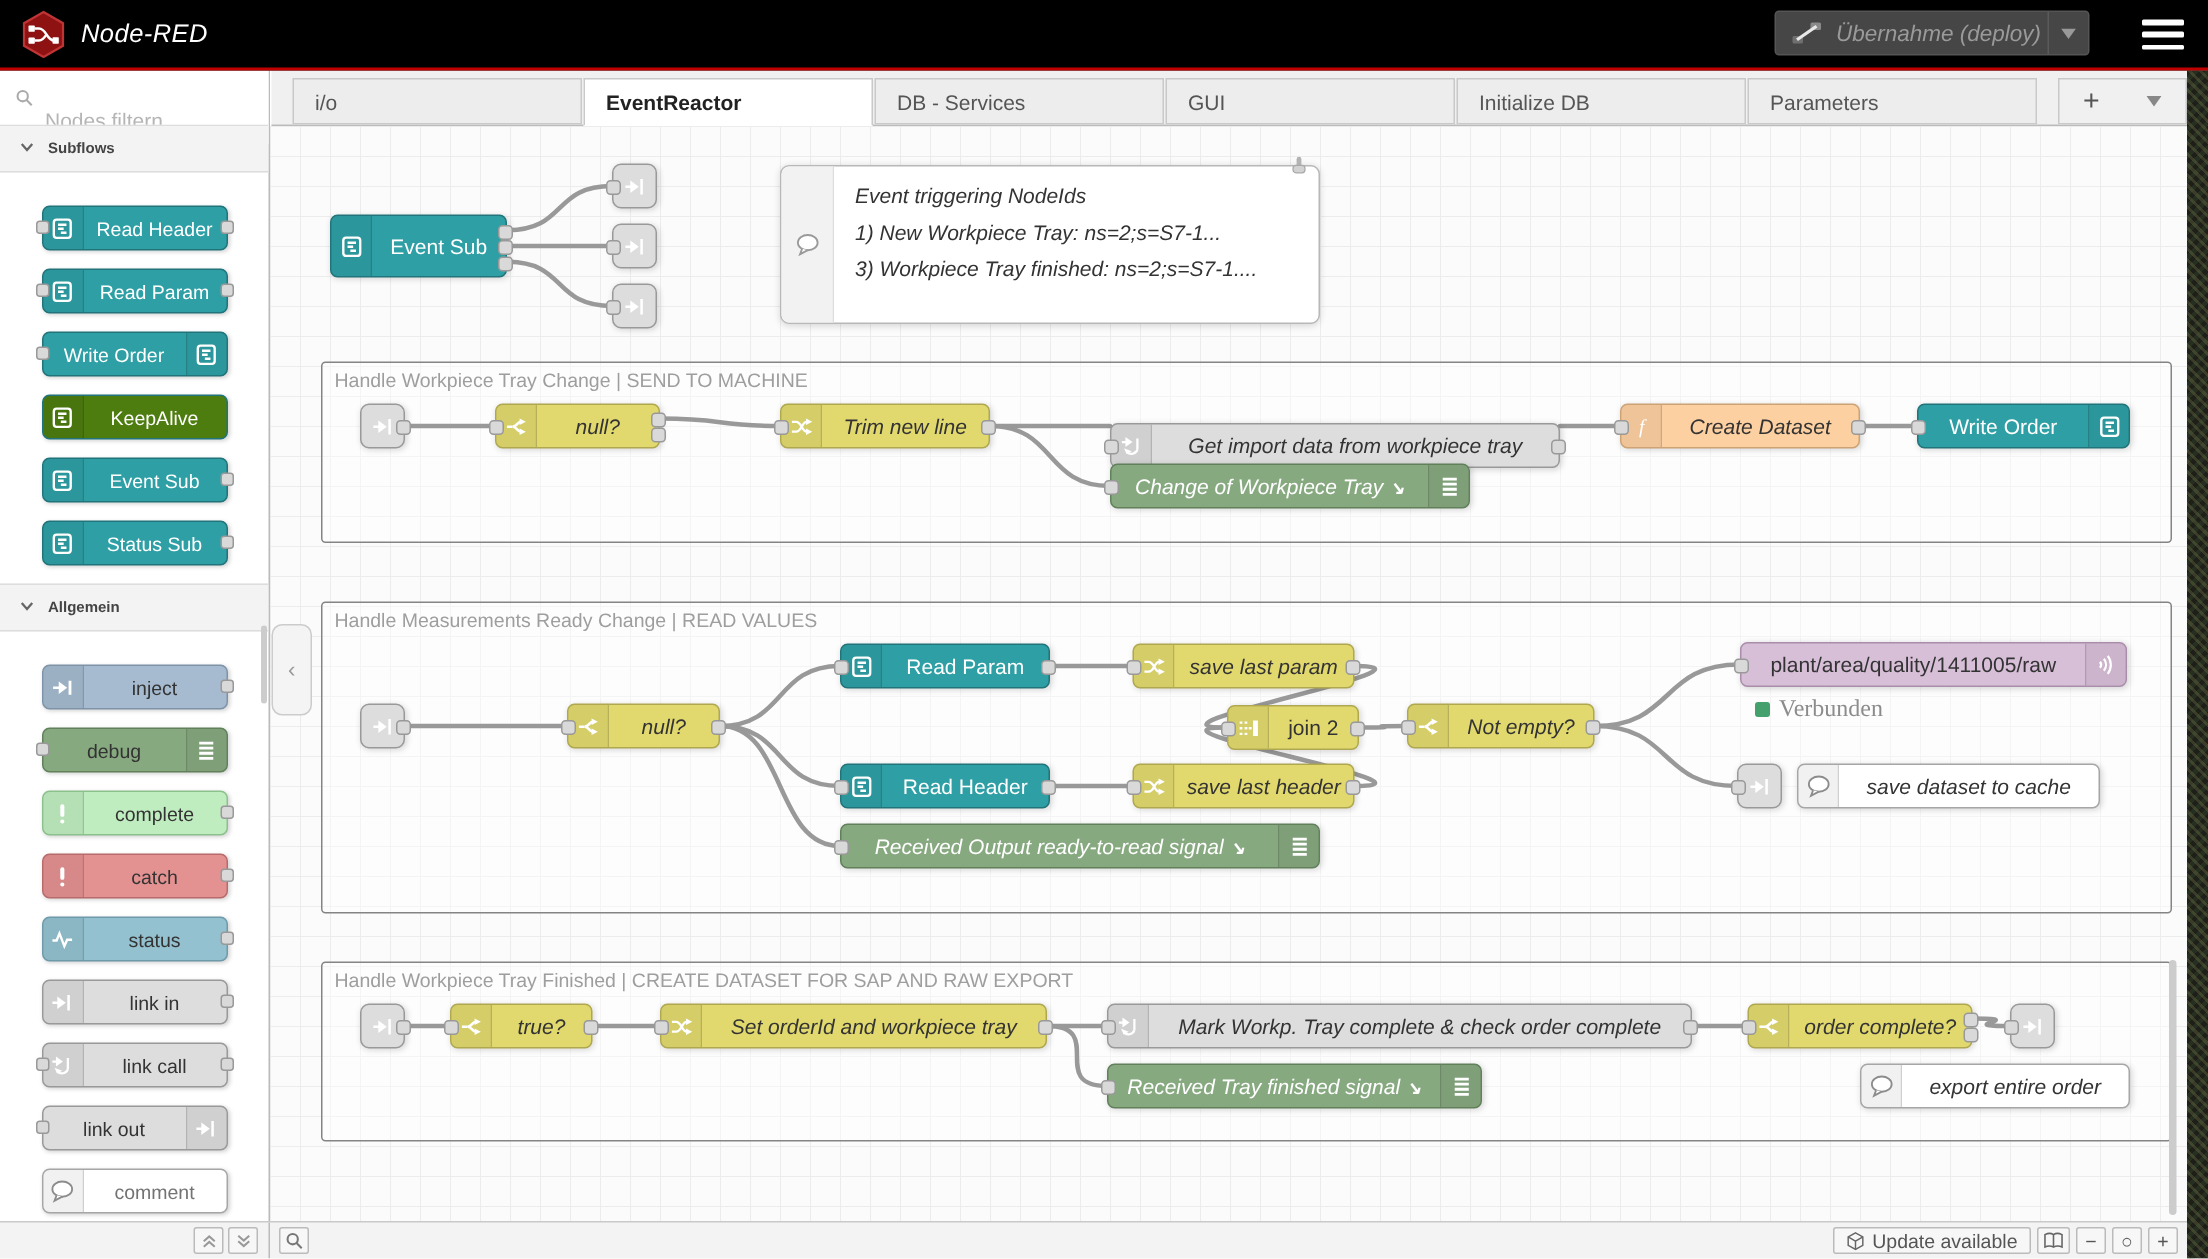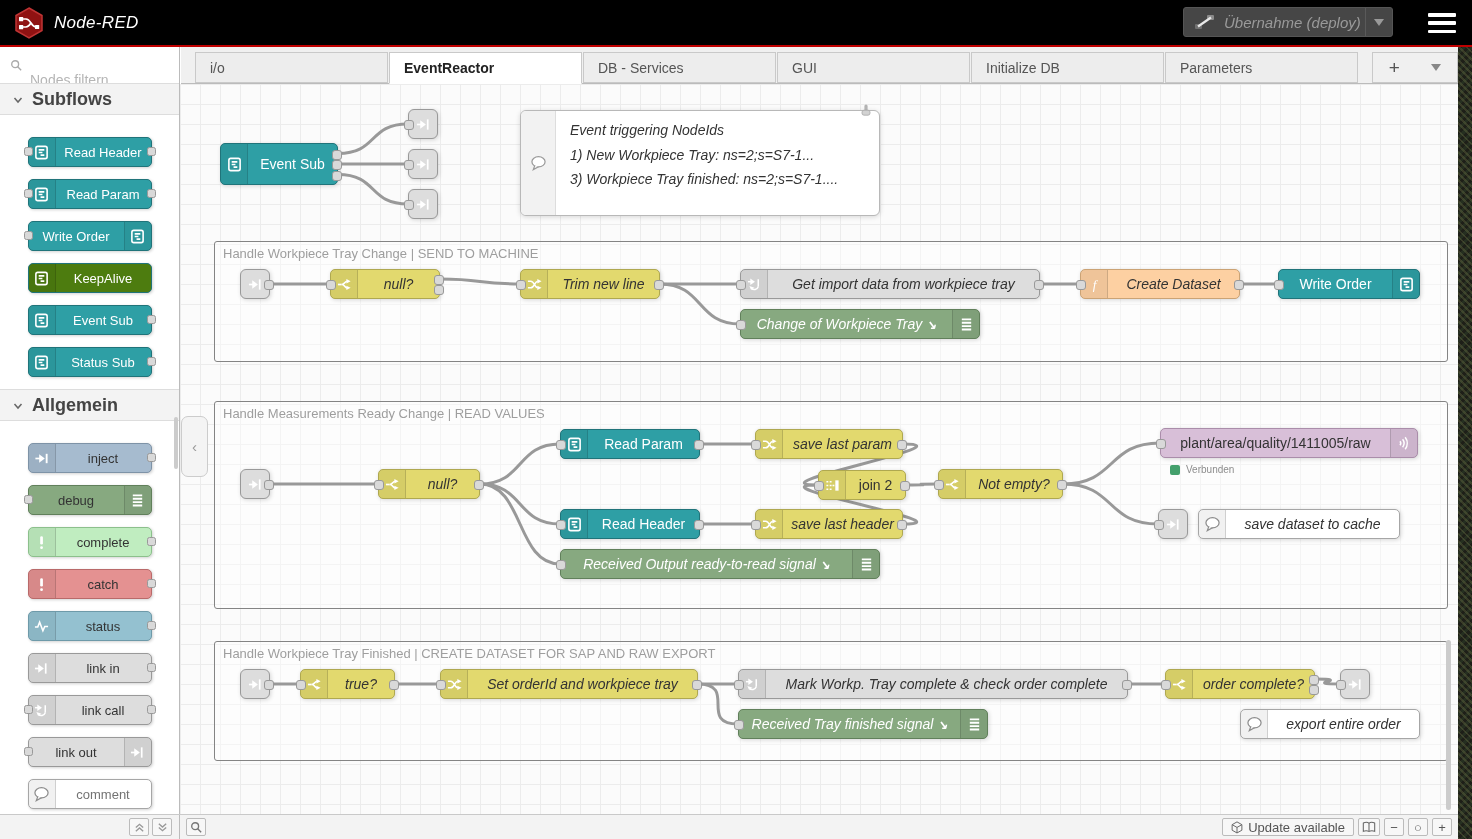--- a/index.html
+++ b/index.html
@@ -24,21 +24,21 @@
            border-right:1px solid #bbb;box-sizing:border-box;z-index:20;}
   #palette-search{position:relative;height:36px;border-bottom:1px solid #e0e0e0;}
   #palette-search svg{position:absolute;left:10px;top:12px;}
   #palette-search input{width:100%;height:49px;border:none;outline:none;padding:16px 0 0 30px;
            font-size:14px;box-sizing:border-box;color:#555;font-family:"Liberation Sans",sans-serif;}
   #palette-search input::placeholder{color:#b5b5b5;}
   #palette-scroll{position:absolute;top:36px;left:0;right:0;bottom:0;overflow:hidden;}
   .psec{margin-top:10px;}
   .psec:first-child{margin-top:0;}
   .psec-h{height:30px;background:#f3f3f3;border-top:1px solid #ddd;border-bottom:1px solid #ddd;
-          display:flex;align-items:center;gap:9px;padding-left:13px;font-weight:bold;font-size:18px;
+          display:flex;align-items:center;gap:9px;padding-left:13px;font-weight:bold;font-size:10px;
           color:#444;cursor:pointer;margin-bottom:22px;}
   .pnode{position:relative;width:122px;height:28px;margin:0 auto 12px;border:1px solid;border-radius:5px;
          display:flex;align-items:center;font-size:13px;box-shadow:1px 1px 3px rgba(0,0,0,.18);cursor:grab;}
   .plabel{flex:1;text-align:center;white-space:nowrap;padding:0 5px;}
   .iarea{width:26px;align-self:stretch;display:flex;align-items:center;justify-content:center;
          background:rgba(0,0,0,0.055);flex:none;}
   .iarea.left{border-right:1px solid rgba(0,0,0,0.14);border-radius:4px 0 0 4px;}
   .iarea.right{border-left:1px solid rgba(0,0,0,0.14);border-radius:0 4px 4px 0;}
   .pport{position:absolute;width:9px;height:9px;background:#d9d9d9;border:1px solid #999;
          border-radius:2.5px;top:9px;box-sizing:border-box;}
@@ -78,21 +78,21 @@
          box-shadow:1px 1px 4px rgba(0,0,0,.16);cursor:move;}
   .infobox{position:absolute;background:#fff;border:1px solid #b8b8b8;border-radius:6px;
            box-shadow:0 1px 5px rgba(0,0,0,.15);display:flex;box-sizing:border-box;}
   .ibstrip{width:34px;background:#f2f2f2;border-right:1px solid #ddd;border-radius:5px 0 0 5px;
            display:flex;align-items:center;justify-content:center;}
   .iblines{flex:1;padding:7px 6px 0 14px;}
   .ibline{font-size:14px;font-style:italic;color:#333;line-height:24.5px;white-space:nowrap;}
   .pin{position:absolute;top:-7px;right:8px;}
   .nstatus{position:absolute;display:flex;align-items:center;gap:6px;}
   .stdot{width:10px;height:10px;border-radius:2px;display:inline-block;}
-  .sttext{font-size:10px;color:#8c8c8c;}
+  .sttext{font-size:16px;color:#8c8c8c;font-family:Liberation Serif, serif;}
   #collapse-btn{position:absolute;left:181px;top:416px;width:25px;height:59px;background:#f4f4f4;
           border:1px solid #ccc;border-radius:7px;display:flex;align-items:center;justify-content:center;
           color:#999;font-size:15px;z-index:25;cursor:pointer;}
   .cscroll{position:absolute;left:1266px;top:556px;width:5px;height:170px;background:#ccc;border-radius:3px;}
   
   #edge-strip{position:absolute;right:0;top:47px;width:14px;bottom:0;background:#1e1f18;
       background-image:repeating-linear-gradient(45deg,rgba(110,115,70,.35) 0 2px,transparent 2px 5px),
                        repeating-linear-gradient(-45deg,rgba(50,70,45,.4) 0 3px,transparent 3px 6px);z-index:30;}
   
   #footer{position:absolute;left:0;bottom:0;width:1458px;height:24px;background:#f3f3f3;
@@ -477,21 +477,21 @@
         <svg width="15" height="15" viewBox="0 0 16 16">
           <path d="M1 4.5h3c4 0 4 7 7.5 7M1 11.5h3c4 0 4-7 7.5-7" stroke="#fff" stroke-width="1.7" fill="none"></path>
           <path d="M11 9.2l4.5 2.3-4.5 2.3z" fill="#fff"></path>
           <path d="M11 2.2l4.5 2.3-4.5 2.3z" fill="#fff"></path>
         </svg>
       </span>
       <span class="nlabel it">Trim new line</span>
       <span class="port" style="left:-5px;top:10px"></span>
       <span class="port" style="right:-5px;top:10px"></span>
     </div>
-    <div class="node" style="left:560px;top:185px;width:300px;height:30px;background:#DDDDDD;border-color:#999999;color:#333">
+    <div class="node" style="left:560px;top:198px;width:300px;height:30px;background:#DDDDDD;border-color:#999999;color:#333">
       <span class="iarea left">
         <svg width="15" height="15" viewBox="0 0 16 16">
           <path d="M1 5h4" stroke="#fff" stroke-width="1.6" fill="none"></path>
           <path d="M3.5 1.5L8.5 5l-5 3.5z" fill="#fff"></path>
           <path d="M12 2.5v8" stroke="#fff" stroke-width="1.6" fill="none"></path>
           <path d="M12 10.5a4.5 4.5 0 01-7.5 1.5" stroke="#fff" stroke-width="1.6" fill="none"></path>
           <path d="M2.5 9.5l1.8 4L8 11.5z" fill="#fff"></path>
         </svg>
       </span>
       <span class="nlabel it">Get import data from workpiece tray</span>

